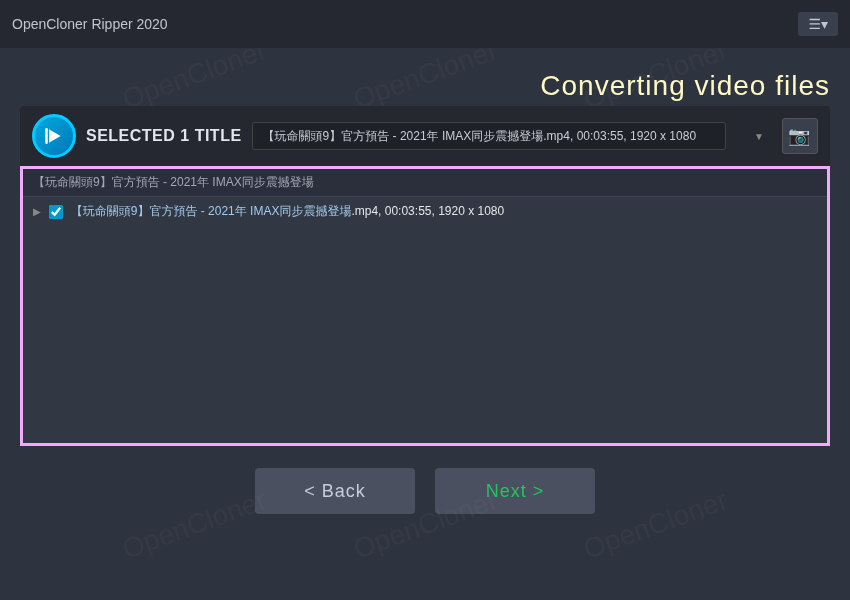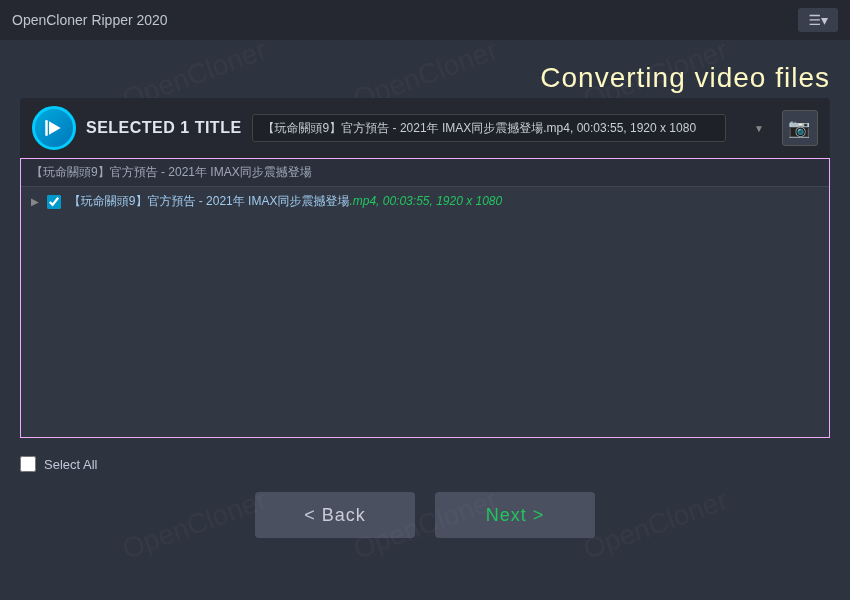--- a/index.html
+++ b/index.html
@@ -36,21 +36,21 @@
 
     
     .titlebar {
       position: relative;
       z-index: 10;
       display: flex;
       align-items: center;
       justify-content: space-between;
       background-color: #252830;
       padding: 6px 12px;
-      height: 40px;
+      height: 48px;
     }
     .titlebar-title {
       color: #c0c5d0;
       font-size: 14px;
       font-weight: 400;
     }
     .titlebar-menu-btn {
       background: #3a3f4d;
       border: none;
       color: #c0c5d0;
@@ -152,21 +152,21 @@
       cursor: pointer;
       display: flex;
       align-items: center;
       justify-content: center;
       font-size: 18px;
     }
 
     
     .file-list-area {
       background-color: #323744;
-      border: 1px solid #f0abfc;
+      border: 3px solid #f0abfc;
       height: 280px;
       overflow-y: auto;
     }
 
     .file-group-header {
       background-color: #2a2f3b;
       padding: 5px 10px;
       font-size: 12px;
       color: #a0a8b8;
       border-bottom: 1px solid #404555;
@@ -193,22 +193,21 @@
     }
 
     .file-item-text {
       font-size: 12px;
       color: #a0ccee;
     }
     .file-item-text .filename {
       color: #a0ccee;
     }
     .file-item-text .meta {
-      color: #22c55e;
-      font-style: italic;
+      color: #e5e5e5;
     }
 
     
     .bottom-area {
       padding: 10px 20px;
     }
 
     .select-all-row {
       display: flex;
       align-items: center;
@@ -309,22 +308,18 @@
       <span class="expand-arrow">▶</span>
       <input type="checkbox" class="file-checkbox" checked="" style="">
       <span class="file-item-text">
         <span class="filename">【玩命關頭9】官方預告 - 2021年 IMAX同步震撼登場</span><span class="meta">.mp4, 00:03:55, 1920 x 1080</span>
       </span>
     </div>
   </div>
 </div>
 
 <div class="bottom-area">
-  <div class="select-all-row">
-    <input type="checkbox" class="select-all-checkbox" style="">
-    <label class="select-all-label">Select All</label>
-  </div>
 
   <div class="nav-buttons">
     <button class="nav-btn back-btn">&lt;  Back</button>
     <button class="nav-btn next-btn">Next  &gt;</button>
   </div>
 </div>
 
 </body></html>

